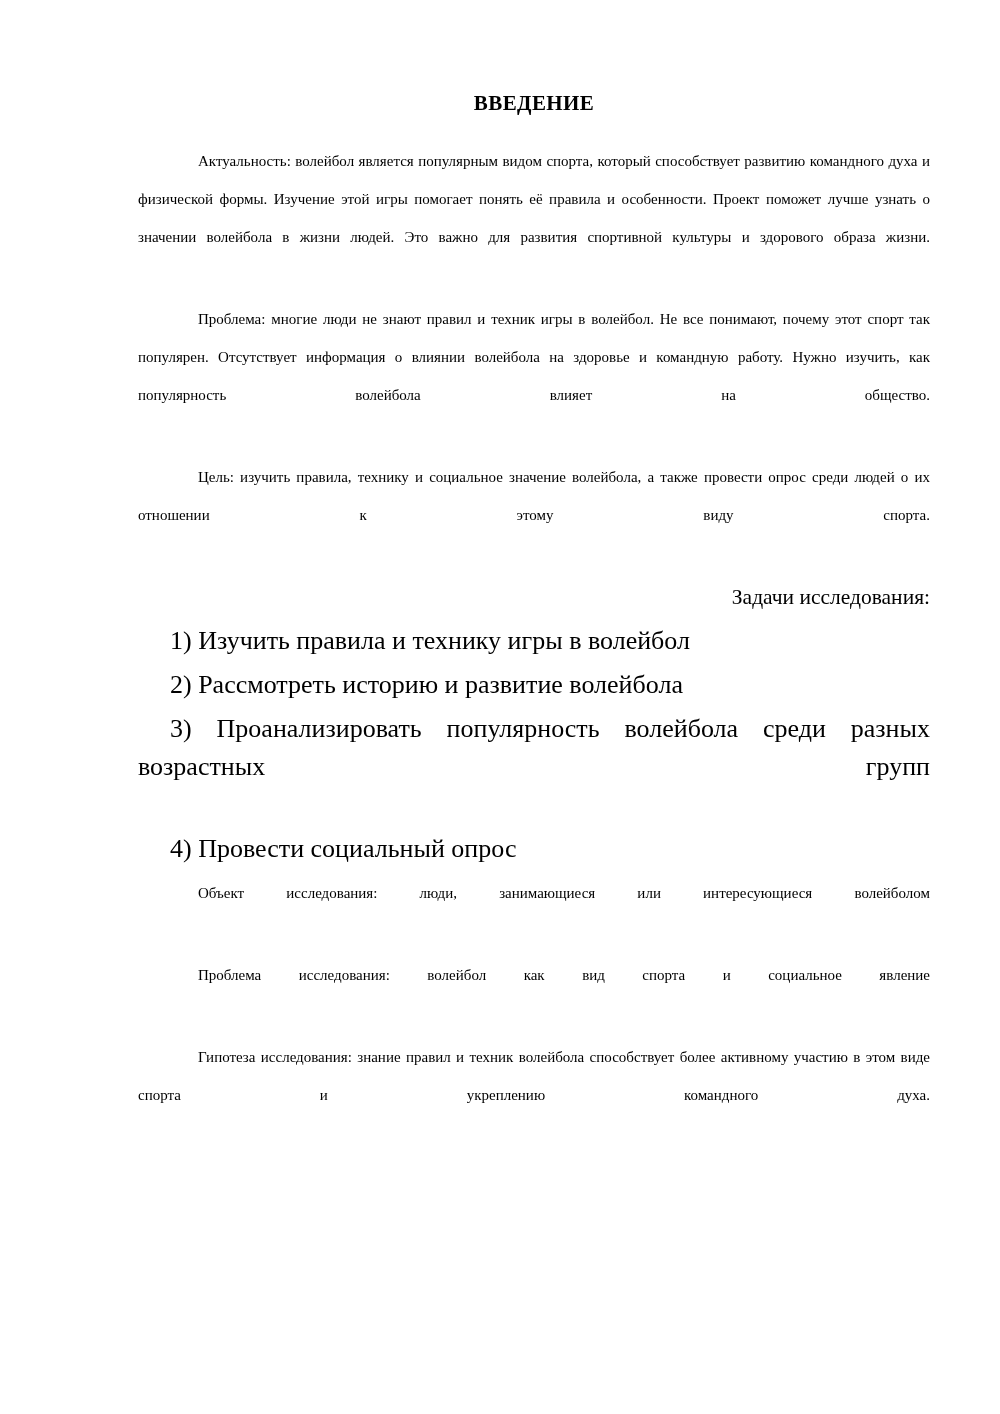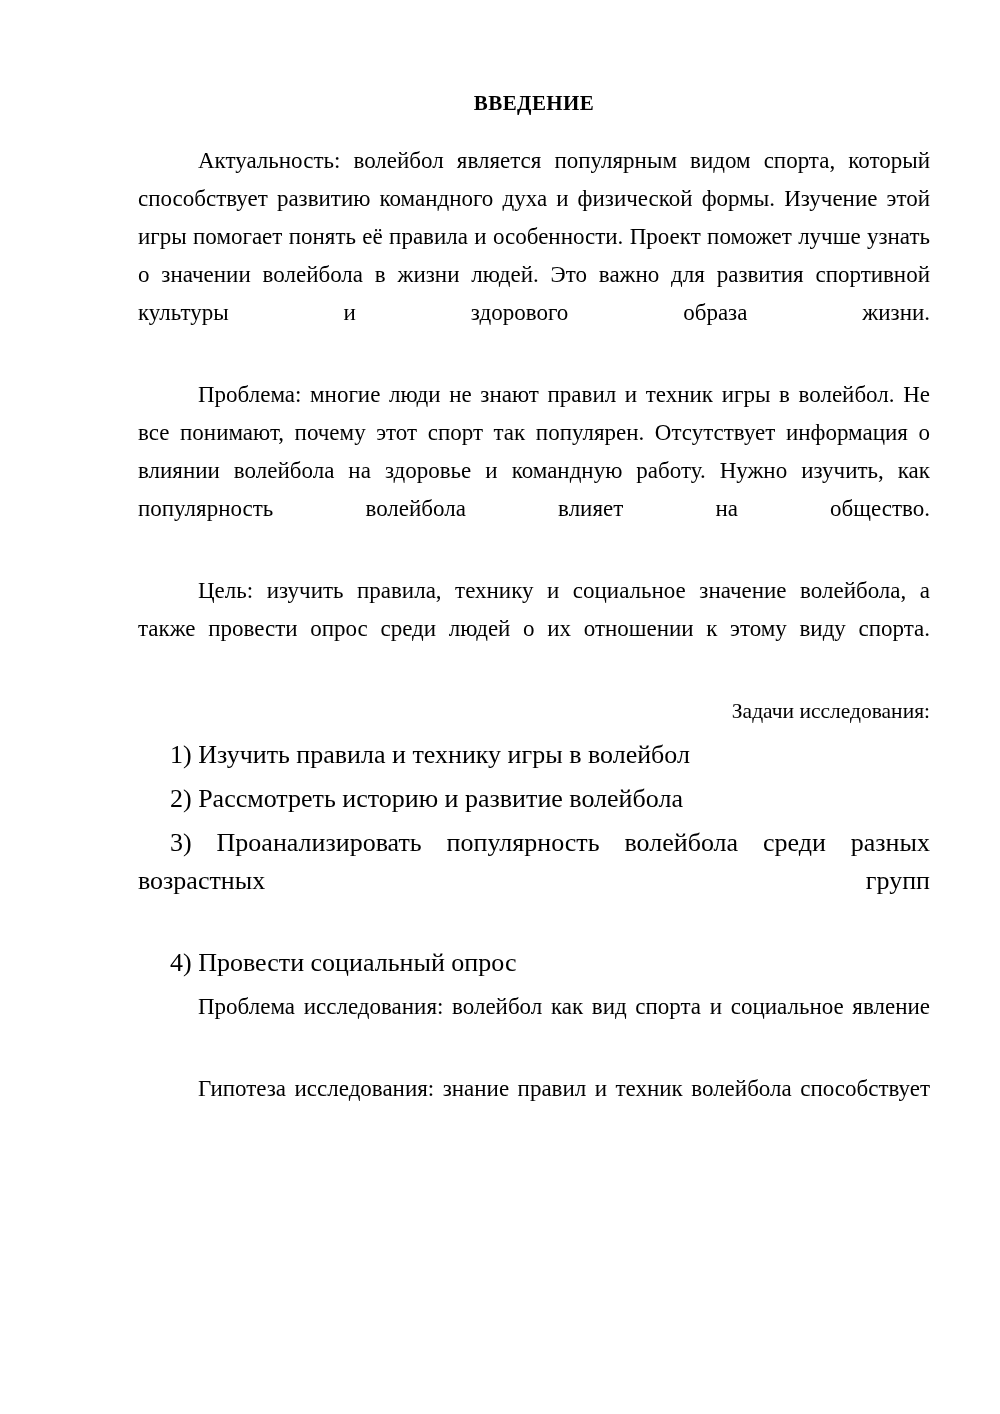--- a/index.html
+++ b/index.html
@@ -30,21 +30,21 @@
   }
   .doc-heading {
     font-size: 21px;
     font-weight: bold;
     text-align: center;
     letter-spacing: 0.4px;
     margin: 0 0 24px 0;
     line-height: 30px;
   }
   .para {
-    font-size: 23px;
+    font-size: 15px;
     line-height: 38px;
     text-align: justify;
     text-justify: inter-word;
     text-indent: 60px;
     margin: 0 0 6px 0;
     hyphens: none;
     font-family: Liberation Serif, serif;
   }
   
   .para::after {
@@ -103,20 +103,21 @@
 
     <p class="listitem no-stretch">1) Изучить правила и технику игры в волейбол</p>
 
     <p class="listitem no-stretch">2) Рассмотреть историю и развитие волейбола</p>
 
     <p class="listitem">3) Проанализировать популярность волейбола среди разных возрастных групп</p>
 
     <p class="listitem no-stretch">4) Провести социальный опрос</p>
 
 
+    <p class="para">Объект исследования: люди, занимающиеся или интересующиеся волейболом</p>
 
     <p class="para">Проблема исследования: волейбол как вид спорта и социальное явление</p>
 
     <p class="para">Гипотеза исследования: знание правил и техник волейбола способствует более активному участию в этом виде спорта и укреплению командного духа.</p>
 
     <p class="subhead">Методы исследования:</p>
 
     <p class="listitem no-stretch">1) Анализ научной литературы и онлайн-источников.</p>
 
 

